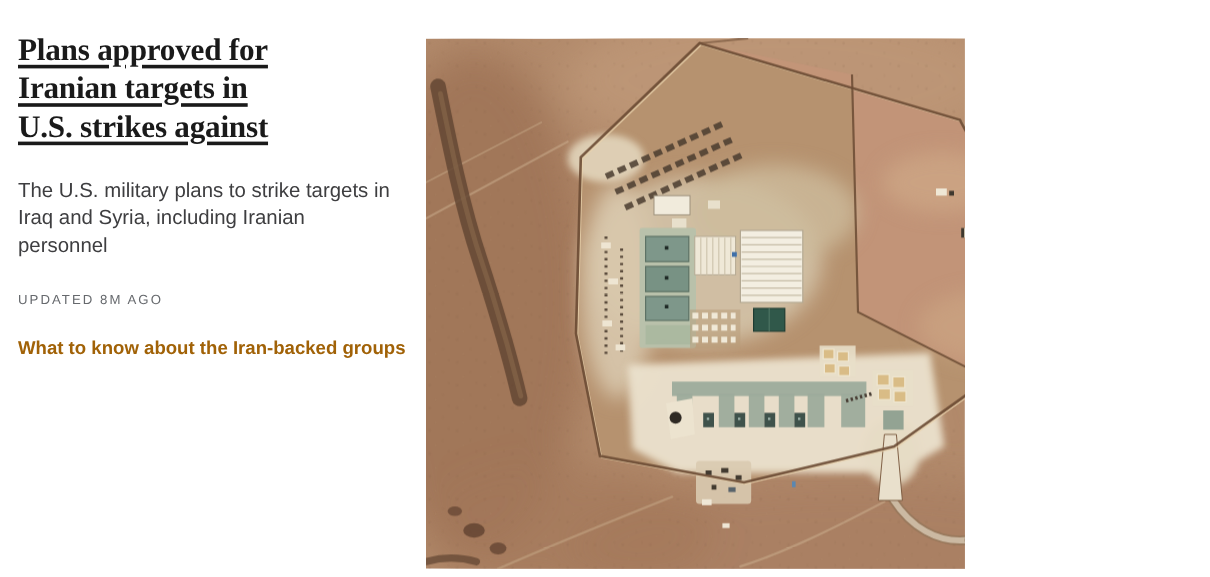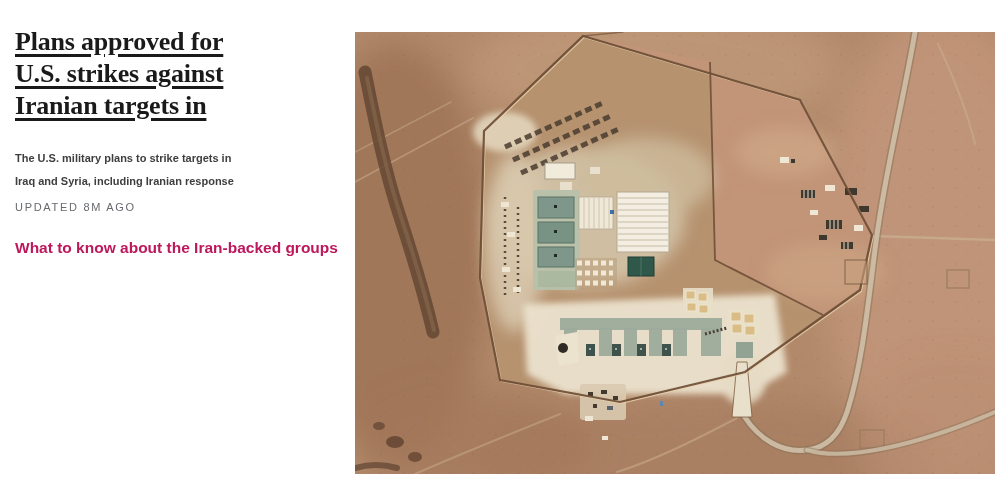--- a/index.html
+++ b/index.html
@@ -1,83 +1,83 @@
 <!DOCTYPE html>
 <html><head>
 <meta charset="utf-8">
 <style>
   html,body{margin:0;padding:0;background:#ffffff;}
   body{font-family:"Liberation Sans","DejaVu Sans",sans-serif;-webkit-font-smoothing:antialiased;}
-  .layout{position:relative;width:1008px;height:481px;background:#ffffff;overflow:hidden;}
+  .layout{position:relative;width:804px;height:481px;background:#ffffff;overflow:hidden;}
 
   .article{position:absolute;left:15px;top:26px;width:330px;}
 
   .headline{display:block;text-decoration:none;cursor:pointer;}
   .headline .hl-line{
     display:block;
     font-family:"Liberation Serif","DejaVu Serif",serif;
     font-weight:700;
     font-size:26px;
     line-height:32px;
     letter-spacing:-0.2px;
     color:#1a1a1a;
     text-decoration:underline;
     text-decoration-thickness:3px;
     text-underline-offset:4px;
   }
 
   .dek{margin:25px 0 0 0;width:318px;}
   .dek .dek-line{
     display:block;
-    font-size:11px;
+    font-size:17px;
     line-height:23px;
     color:#3e3e40;
-    font-weight:700;
+    font-weight:400;
   }
 
   .kicker{
-    margin-top:8px;
+    margin-top:28px;
     font-size:11px;
     letter-spacing:1.7px;
     color:#66696d;
     font-weight:400;
   }
 
   .related{display:block;margin-top:9px;text-decoration:none;cursor:pointer;}
   .related .rel-line{
     display:block;
     font-size:15.5px;
     line-height:21px;
     font-weight:700;
-    color:#be185d;
+    color:#a16207;
     margin-top:24px;
   }
 
   .media{
     position:absolute;left:355px;top:32px;width:640px;height:442px;
     cursor:pointer;overflow:hidden;
   }
   .media svg{display:block;}
 </style>
 </head>
 <body>
 
 <div class="layout">
 
   <div class="article">
 
     <a class="headline">
       <span class="hl-line">Plans approved for</span>
+      <span class="hl-line">Iranian targets in</span>
       <span class="hl-line">U.S. strikes against</span>
-      <span class="hl-line">Iranian targets in</span>
     </a>
 
     <p class="dek">
       <span class="dek-line">The U.S. military plans to strike targets in</span>
-      <span class="dek-line">Iraq and Syria, including Iranian response</span>
+      <span class="dek-line">Iraq and Syria, including Iranian personnel</span>
     </p>
 
     <div class="kicker">UPDATED 8M AGO</div>
 
     <a class="related">
       <span class="rel-line">What to know about the Iran-backed groups</span>
     </a>
   </div>
 
   <div class="media">

